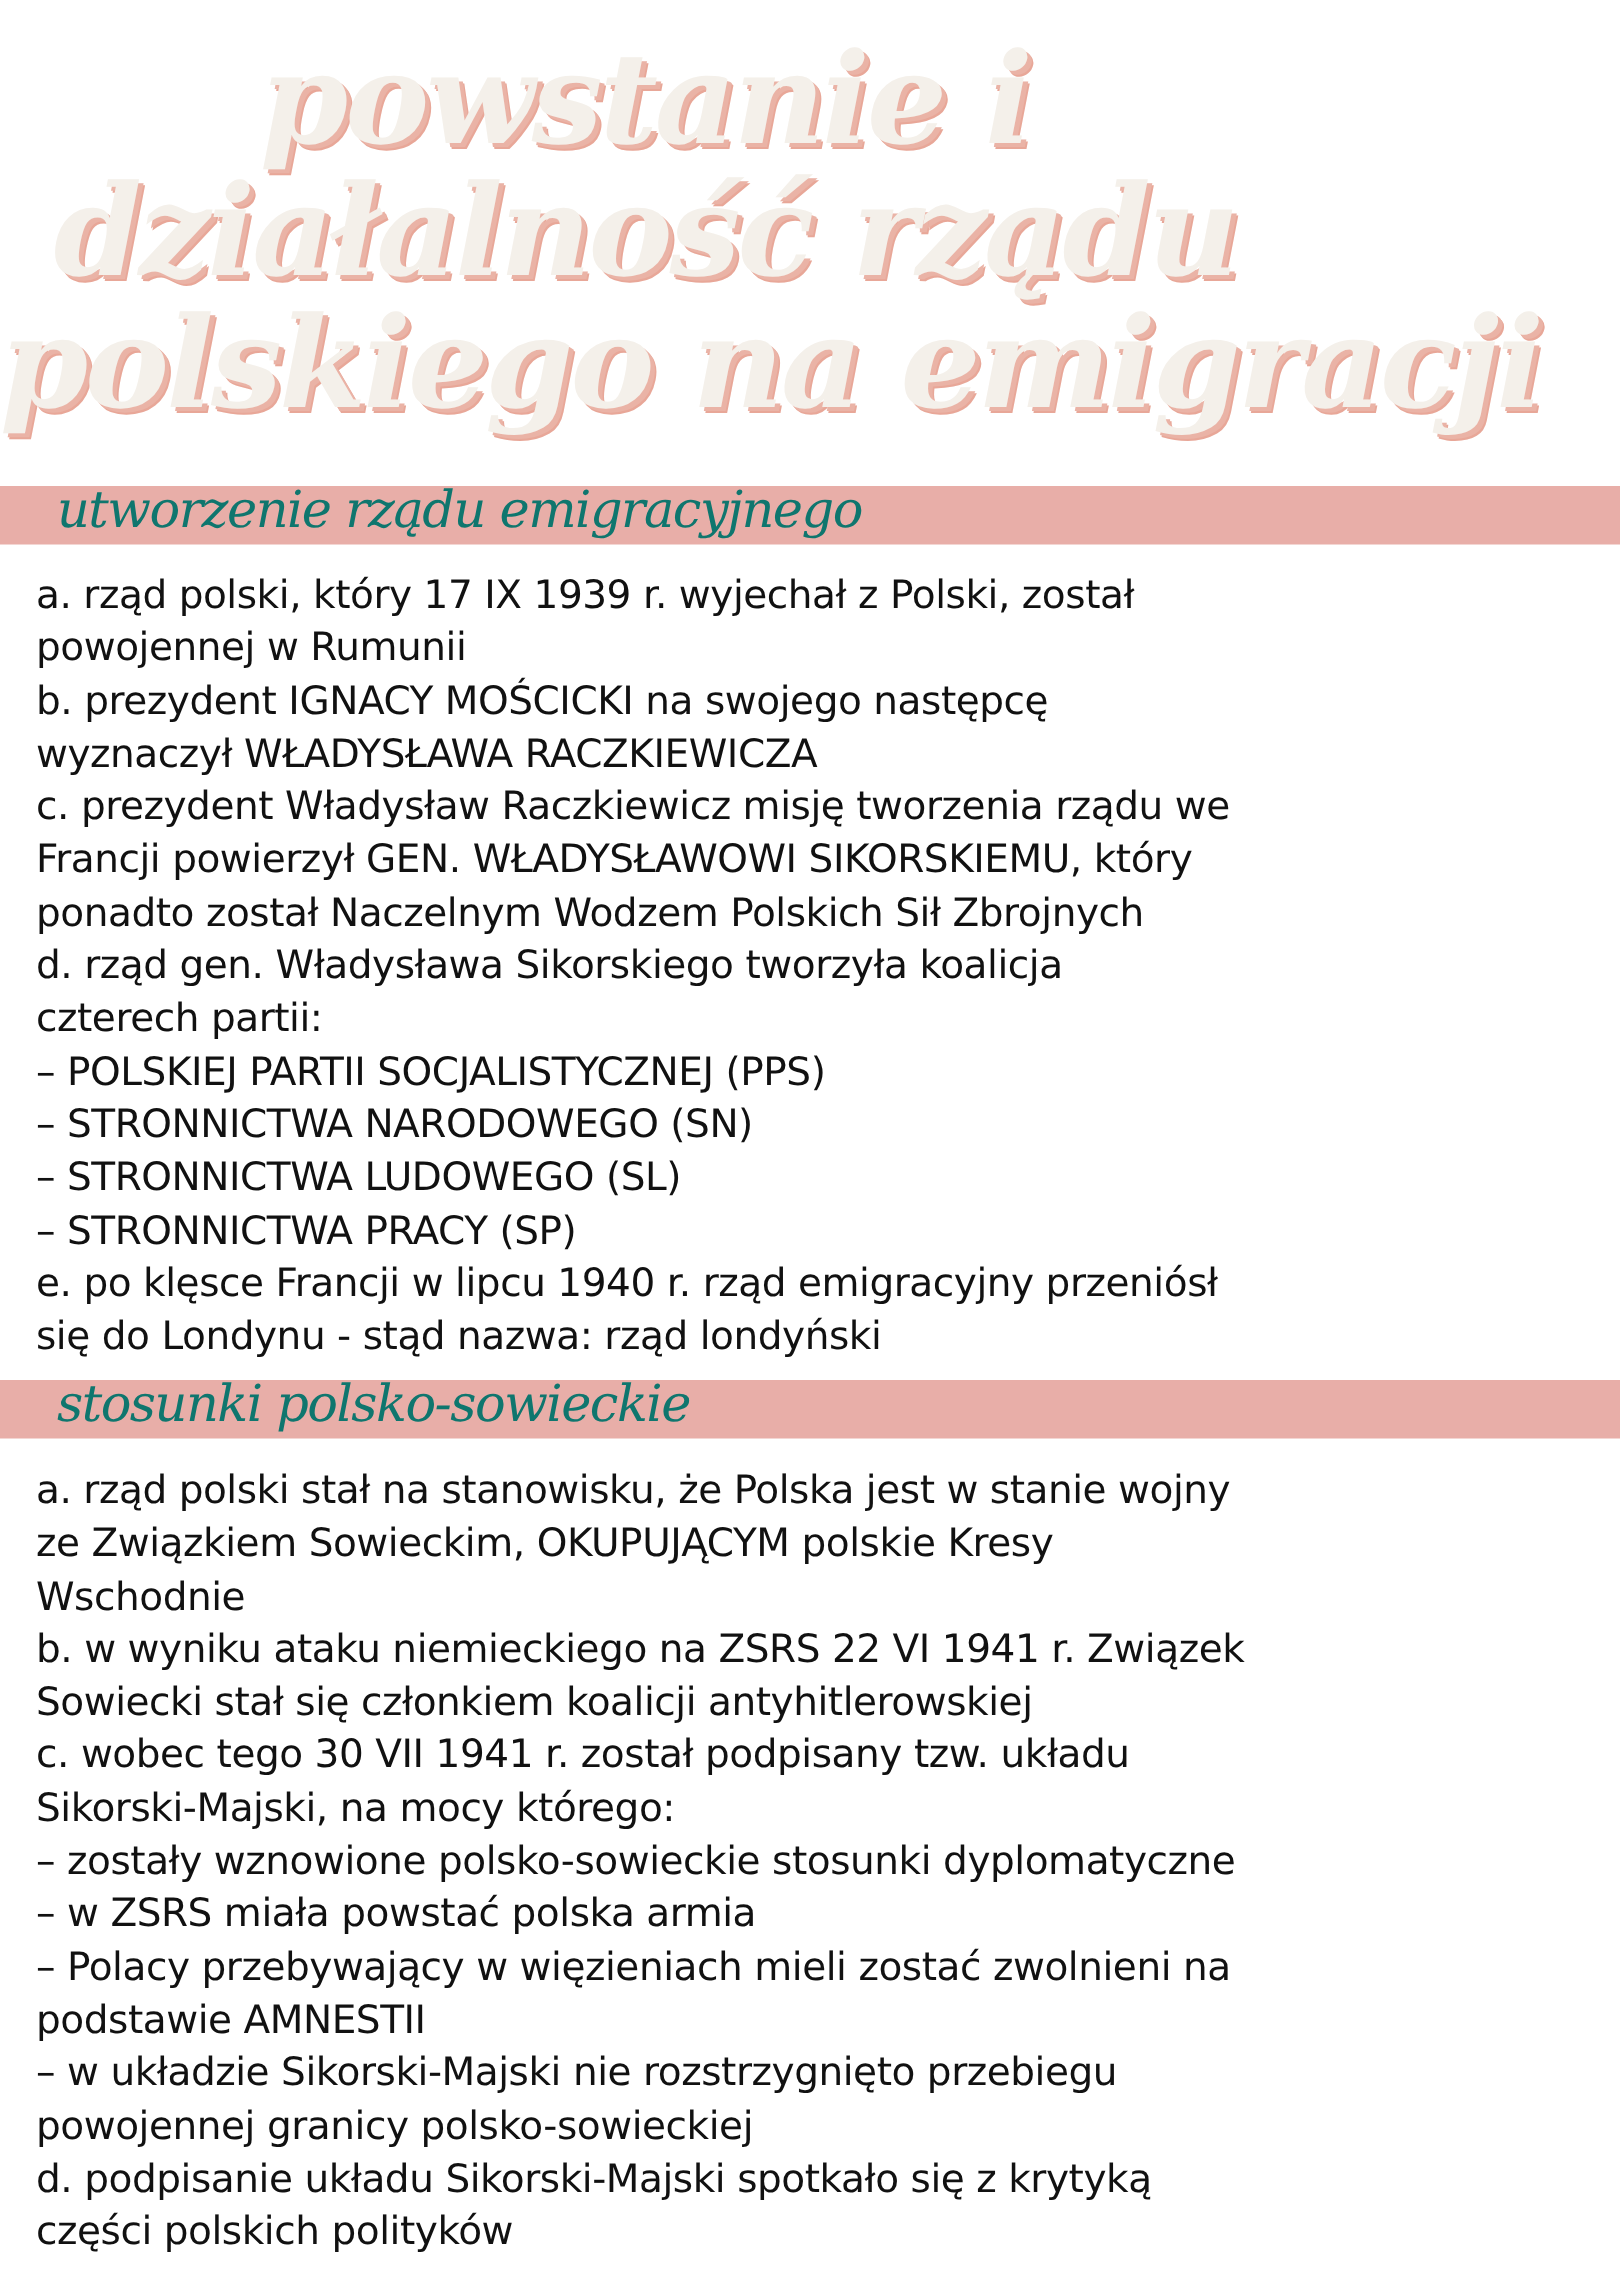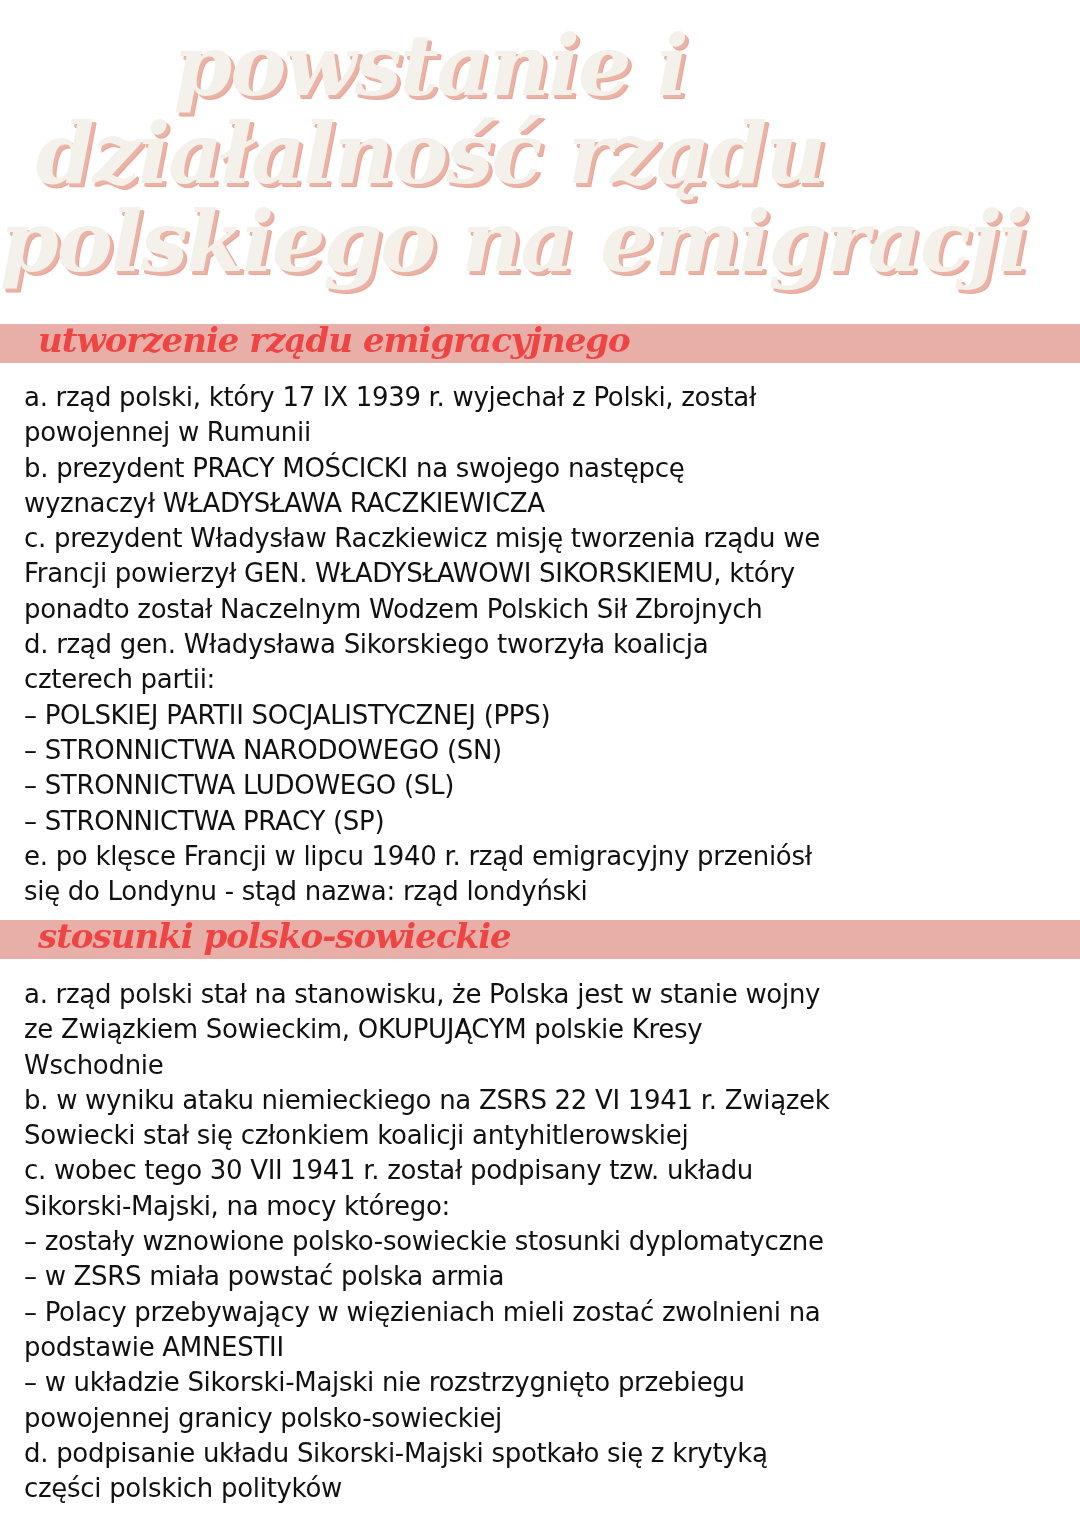--- a/index.html
+++ b/index.html
@@ -8,22 +8,22 @@
       position: absolute; left: 0; top: 22px; width: 860px; text-align: center;
       font-family: "DejaVu Serif", serif; font-style: italic; font-weight: bold;
       color: #f4f0ea; font-size: 84px; line-height: 88px; letter-spacing: -2px;
       text-shadow: 3px 3px 0 #eab3a6, 4px 4px 0 #e8a798;
     }
     .title div { white-space: nowrap; }
     .band {
       position: absolute; left: 0; width: 1080px; background: #e8aea8;
     }
     .band-label {
-      position: absolute; left: 38px; font-family: "DejaVu Serif", serif; font-style: italic; font-weight: bold;
-      color: #ef4444; font-size: 34px; letter-spacing: -1px; white-space: nowrap;
+      position: absolute; left: 38px; font-family: "DejaVu Serif", serif; font-style: italic; font-weight: normal;
+      color: #0f766e; font-size: 34px; letter-spacing: -1px; white-space: nowrap;
     }
     .body-text {
       position: absolute; left: 24px; width: 1040px;
       font-family: "DejaVu Sans", sans-serif; font-size: 26px; line-height: 35.3px; color: #111111;
       letter-spacing: -0.3px;
     }
     .line { white-space: nowrap; }
   </style>
 </head>
 <body>
@@ -33,21 +33,21 @@
   <div>działalność rządu</div>
   <div>polskiego na emigracji</div>
 </div>
 
 <div class="band" style="top:324px;height:39px;"></div>
 <div class="band-label" style="top:320px;">utworzenie rządu emigracyjnego</div>
 
 <div class="body-text" style="top:380px;">
   <div class="line">a. rząd polski, który 17 IX 1939 r. wyjechał z Polski, został</div>
   <div class="line">powojennej w Rumunii</div>
-  <div class="line">b. prezydent PRACY MOŚCICKI na swojego następcę</div>
+  <div class="line">b. prezydent IGNACY MOŚCICKI na swojego następcę</div>
   <div class="line">wyznaczył WŁADYSŁAWA RACZKIEWICZA</div>
   <div class="line">c. prezydent Władysław Raczkiewicz misję tworzenia rządu we</div>
   <div class="line">Francji powierzył GEN. WŁADYSŁAWOWI SIKORSKIEMU, który</div>
   <div class="line">ponadto został Naczelnym Wodzem Polskich Sił Zbrojnych</div>
   <div class="line">d. rząd gen. Władysława Sikorskiego tworzyła koalicja</div>
   <div class="line">czterech partii:</div>
   <div class="line">– POLSKIEJ PARTII SOCJALISTYCZNEJ (PPS)</div>
   <div class="line">– STRONNICTWA NARODOWEGO (SN)</div>
   <div class="line">– STRONNICTWA LUDOWEGO (SL)</div>
   <div class="line">– STRONNICTWA PRACY (SP)</div>

